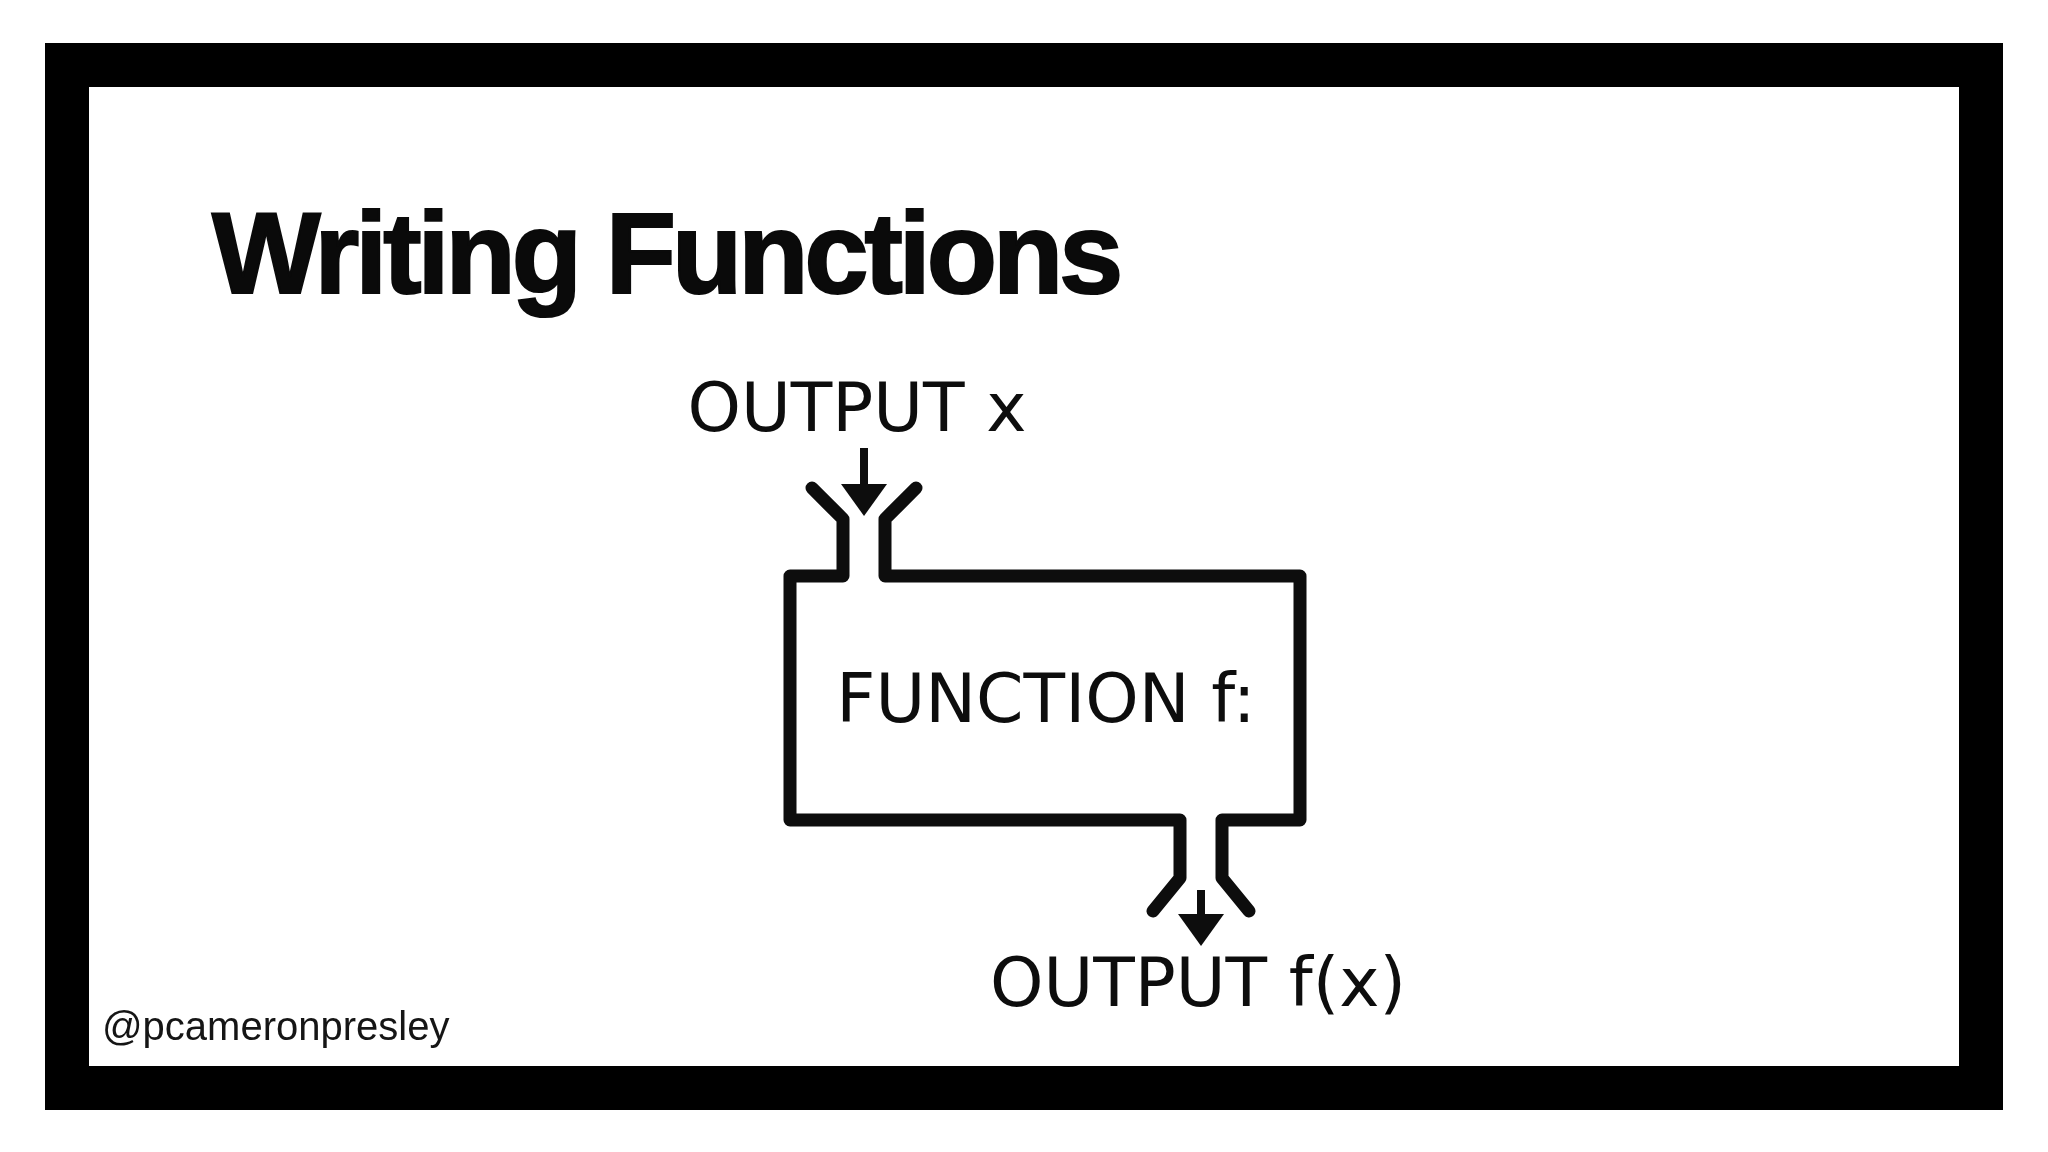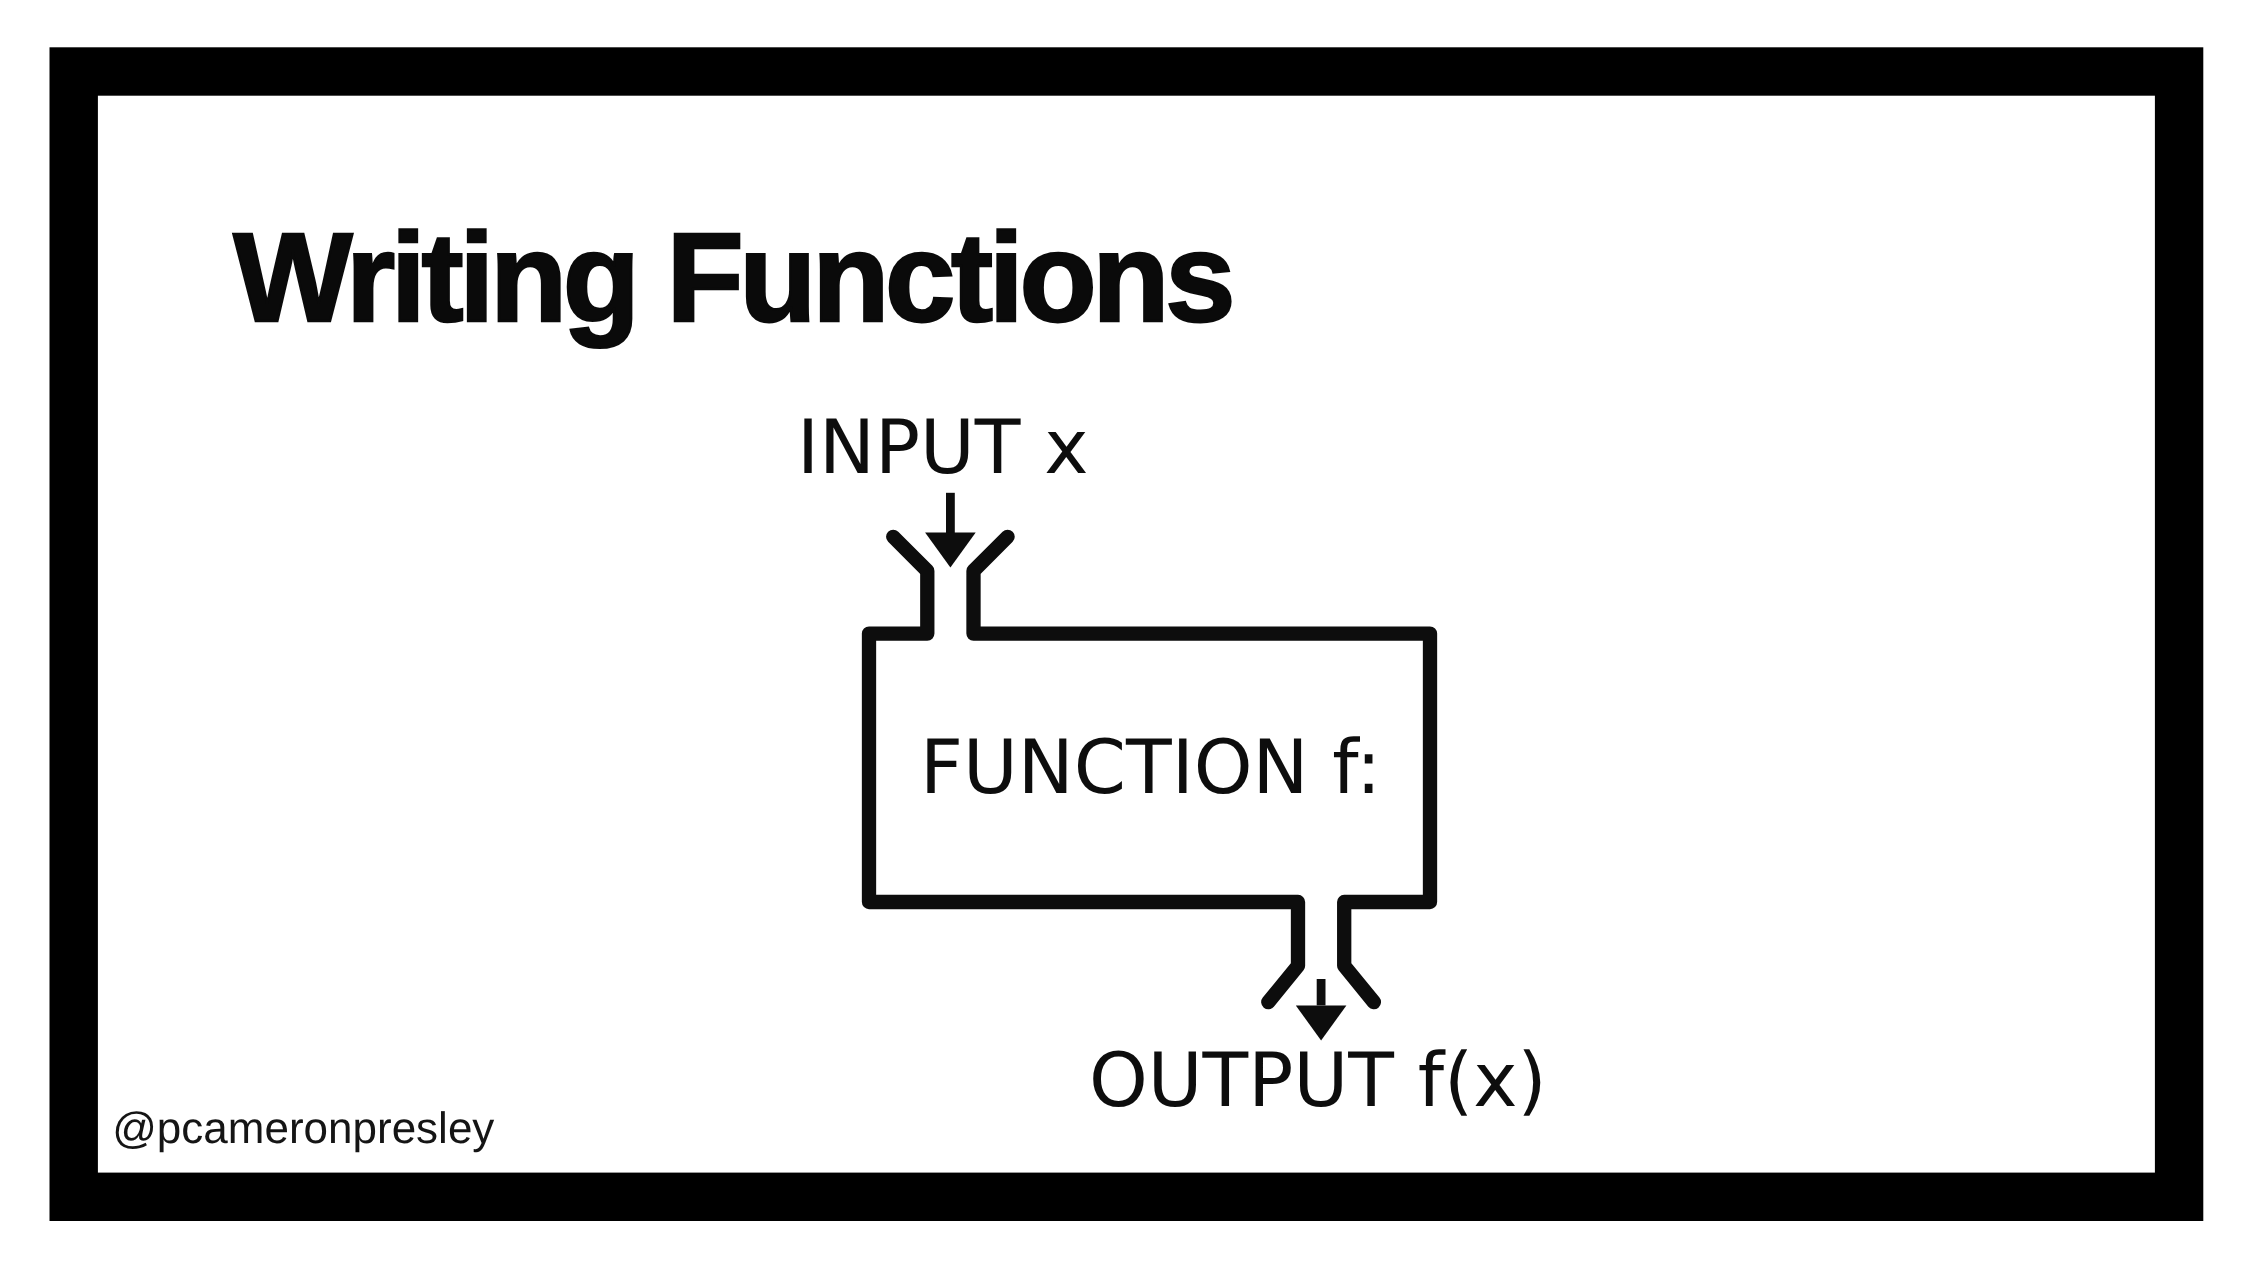--- a/index.html
+++ b/index.html
@@ -101,21 +101,21 @@
       <path class="arrow-shaft" d="M 864 448 L 864 486" stroke="#0d0d0d"></path>
       <polygon class="arrow-head" points="841,484 887,484 864,516" fill="#0d0d0d"></polygon>
     </g>
 
     <g>
       <path class="arrow-shaft" d="M 1201 890 L 1201 914" stroke="#0d0d0d"></path>
       <polygon class="arrow-head" points="1178,914 1224,914 1201,946" fill="#0d0d0d"></polygon>
     </g>
   </svg>
 
-  <div class="dlabel label-input">INPUT x</div>
+  <div class="dlabel label-input">OUTPUT x</div>
 
   <div class="dlabel label-function">FUNCTION f:</div>
 
   <div class="dlabel label-output">OUTPUT f(x)</div>
 
   <div class="attribution">@pcameronpresley</div>
 
 </div>
 
 </body></html>

